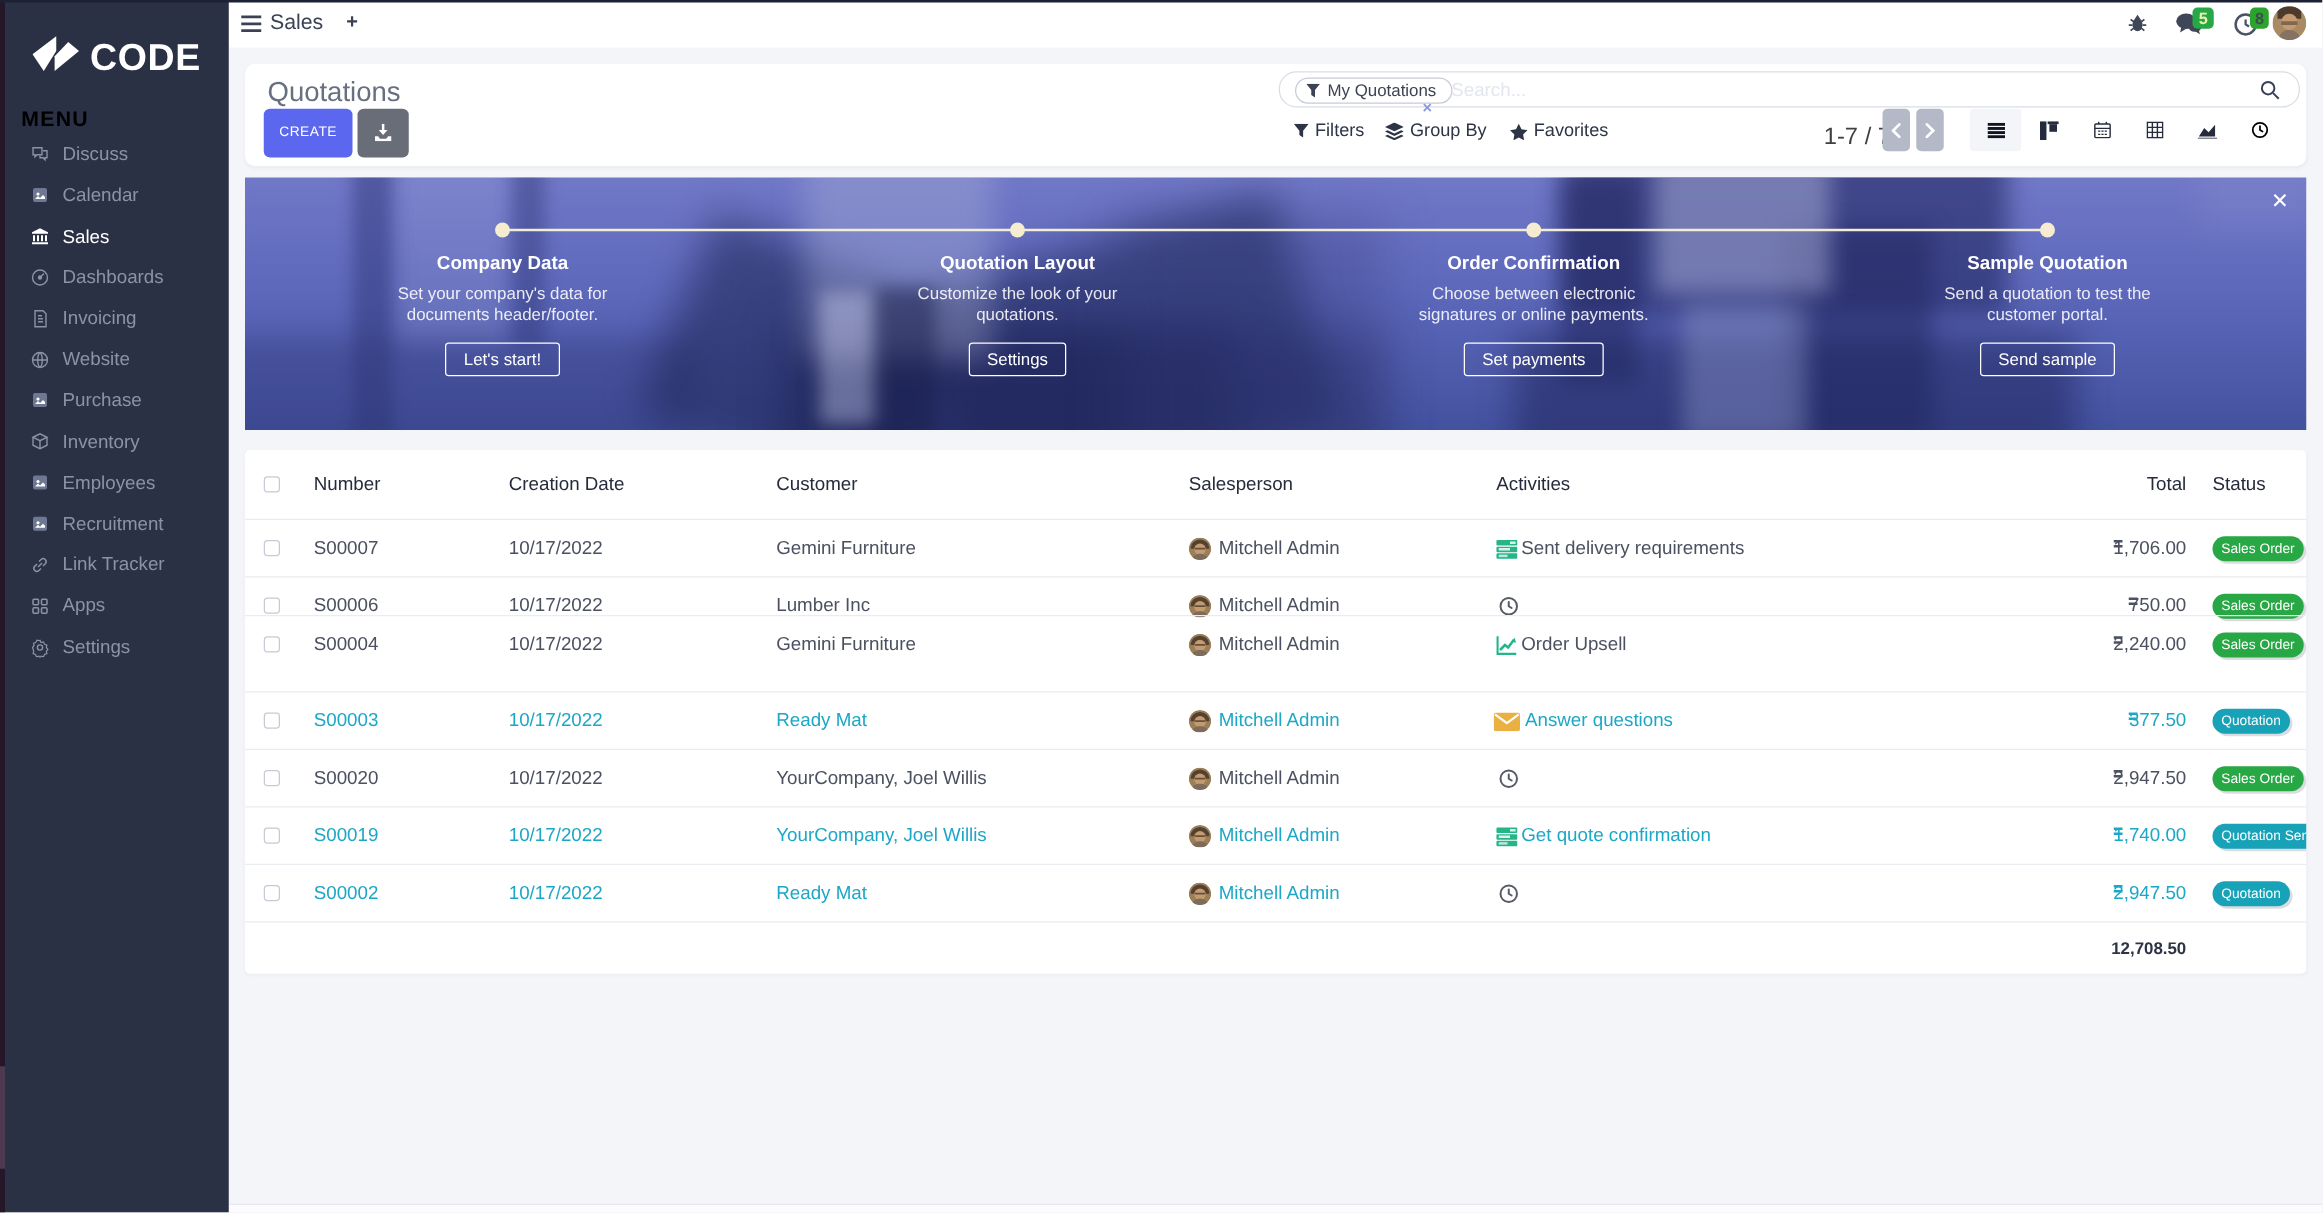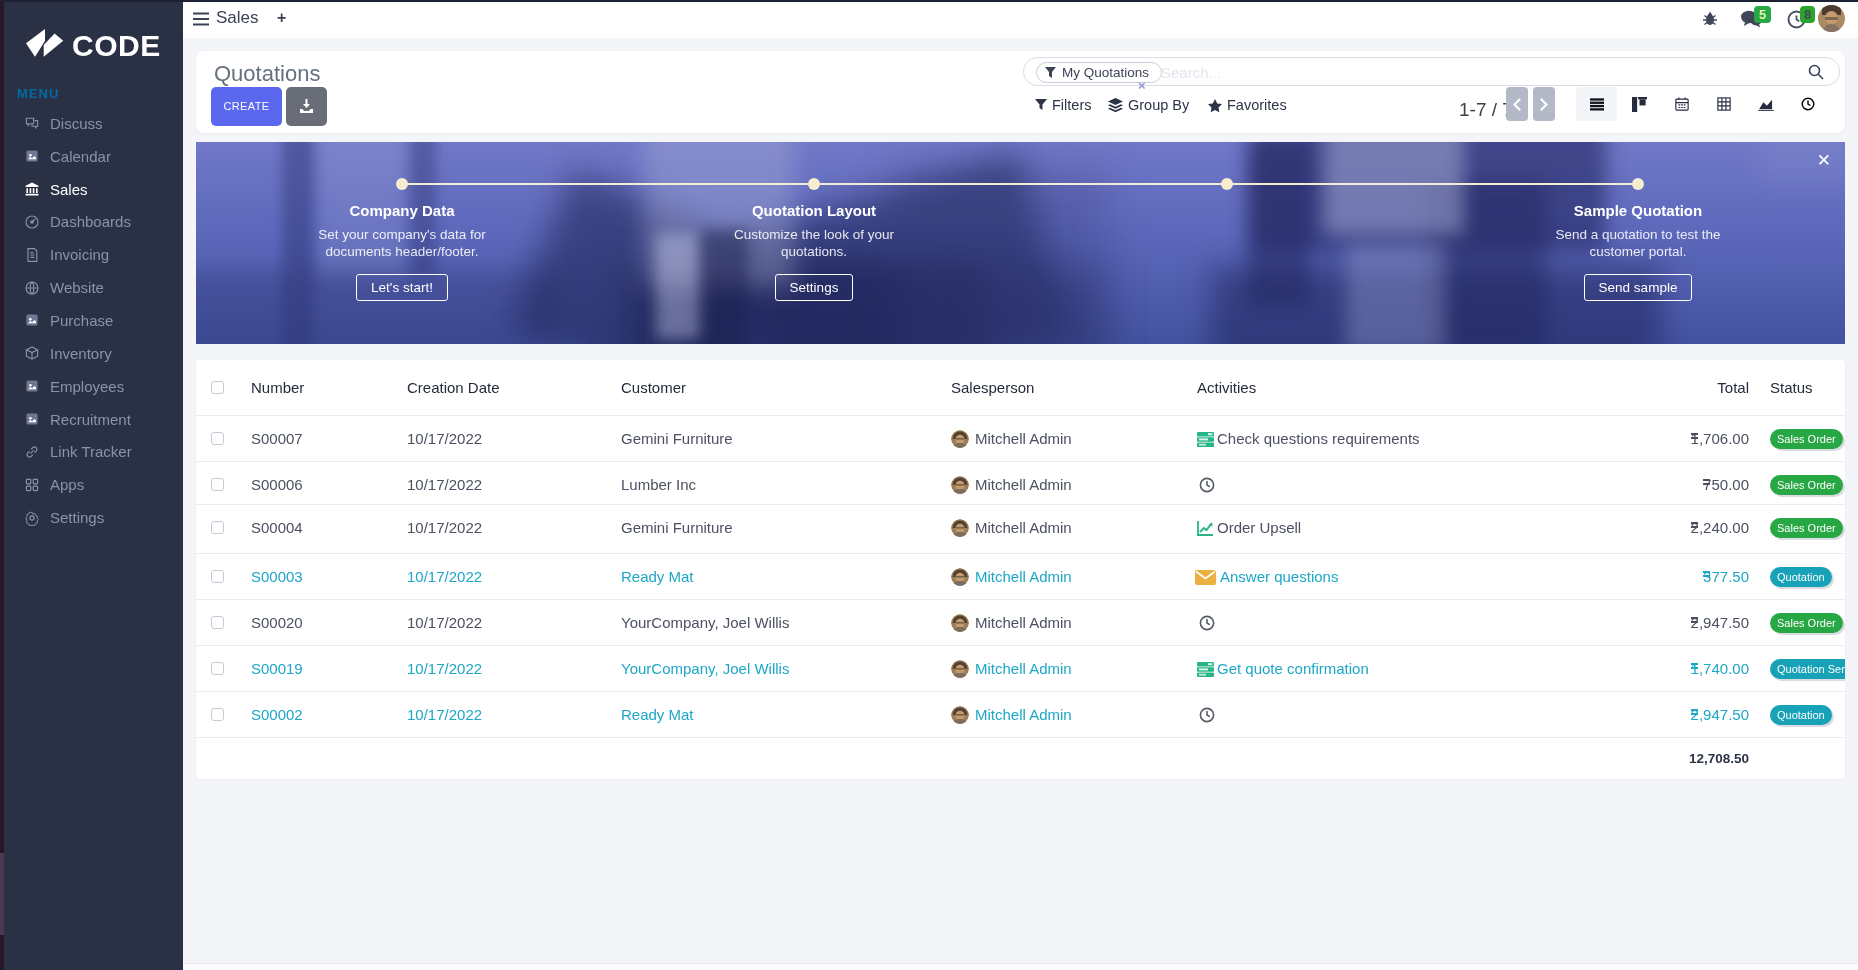--- a/index.html
+++ b/index.html
@@ -6,21 +6,21 @@
 html,body { width:1858px; height:970px; overflow:hidden; font-family:"Liberation Sans", sans-serif; background:#f4f5f9; }
 #app { position:relative; width:1858px; height:970px; }
 .abs { position:absolute; }
 
 
 #sidebar { left:0; top:0; width:183px; height:970px; background:#2a3145; z-index:5; }
 #lstrip { left:0; top:0; width:4px; height:970px; background:#261728; z-index:6; }
 #lthumb { left:0; top:853px; width:4px; height:82px; background:#4d3a50; z-index:7; }
 #logo { left:26px; top:26px; width:150px; height:36px; z-index:8; }
 #logo svg { display:block; }
-#menuLbl { z-index:8; left:17px; top:86px; font-size:13px; font-weight:bold; letter-spacing:1px; color:#0369a1; }
+#menuLbl { z-index:8; left:17px; top:86px; font-size:17px; font-weight:bold; letter-spacing:1px; color:#000000; }
 .nav { left:0; top:107px; width:207px; z-index:8; }
 .nav .it { position:relative; height:32.85px; display:flex; align-items:center; padding-left:24px; color:#8b93a7; font-size:15px; }
 .nav .it svg { width:16px; height:16px; margin-right:10px; flex:none; }
 .nav .it.act { color:#ffffff; }
 
 
 #topbar { left:183px; top:0; width:1675px; height:38px; background:#ffffff; z-index:4; }
 #topbar .ham { position:absolute; left:9px; top:11px; }
 #topbar .appname { position:absolute; left:33px; top:8px; font-size:17px; color:#3a4254; }
 #topbar .plus { position:absolute; left:94px; top:9px; font-size:16px; font-weight:bold; color:#3a4254; }
@@ -333,20 +333,25 @@
   <div class="step" style="left:76px">
     <h3>Company Data</h3>
     <p>Set your company's data for<br>documents header/footer.</p>
     <span class="bbtn">Let's start!</span>
   </div>
   <div class="step" style="left:488px">
     <h3>Quotation Layout</h3>
     <p>Customize the look of your<br>quotations.</p>
     <span class="bbtn">Settings</span>
   </div>
+  <div class="step" style="left:901px">
+    <h3>Order Confirmation</h3>
+    <p>Choose between electronic<br>signatures or online payments.</p>
+    <span class="bbtn">Set payments</span>
+  </div>
   <div class="step" style="left:1312px">
     <h3>Sample Quotation</h3>
     <p>Send a quotation to test the<br>customer portal.</p>
     <span class="bbtn">Send sample</span>
   </div>
   <span id="bclose">✕</span>
 </div>
 
 <div id="tpanel" class="abs">
   <div class="cb" style="left:15px;top:21px"></div>
@@ -362,40 +367,40 @@
     <div class="cell" style="left:55px">S00007</div>
     <div class="cell" style="left:211px">10/17/2022</div>
     <div class="cell" style="left:425px">Gemini Furniture</div>
     <span class="av" style="left:755px"><svg width="18" height="18" viewBox="0 0 18 18">
             <use href="#i-miniav"></use>
           </svg></span>
     <div class="cell" style="left:779px">Mitchell Admin</div>
     <span style="position:absolute;left:1001px;top:15px"><svg width="17" height="17" viewBox="0 0 17 17">
             <use href="#i-tasks"></use>
           </svg></span>
-    <div class="cell" style="left:1021px">Check questions requirements</div>
+    <div class="cell" style="left:1021px">Sent delivery requirements</div>
     <div class="cell" style="right:96px"><span class="cur"><i></i><i></i></span>1,706.00</div>
     <span class="badge g" style="left:1574px">Sales Order</span>
   </div>
   <div class="row" style="top:101px">
     <div class="cb" style="left:15px;top:16px"></div>
     <div class="cell" style="left:55px">S00006</div>
     <div class="cell" style="left:211px">10/17/2022</div>
     <div class="cell" style="left:425px">Lumber Inc</div>
     <span class="av" style="left:755px"><svg width="18" height="18" viewBox="0 0 18 18">
             <use href="#i-miniav"></use>
           </svg></span>
     <div class="cell" style="left:779px">Mitchell Admin</div>
     <span style="position:absolute;left:1003px;top:15px;color:#565b66"><svg width="16" height="16" viewBox="0 0 16 16">
             <use href="#i-clock2"></use>
           </svg></span>
     <div class="cell" style="right:96px"><span class="cur"><i></i><i></i></span>750.00</div>
     <span class="badge g" style="left:1574px">Sales Order</span>
   </div>
-  <div class="row" style="top:144px">
+  <div class="row" style="top:132px">
     <div class="cb" style="left:15px;top:16px"></div>
     <div class="cell" style="left:55px">S00004</div>
     <div class="cell" style="left:211px">10/17/2022</div>
     <div class="cell" style="left:425px">Gemini Furniture</div>
     <span class="av" style="left:755px"><svg width="18" height="18" viewBox="0 0 18 18">
             <use href="#i-miniav"></use>
           </svg></span>
     <div class="cell" style="left:779px">Mitchell Admin</div>
     <span style="position:absolute;left:1001px;top:15px"><svg width="17" height="17" viewBox="0 0 17 17">
             <use href="#i-chart"></use>

